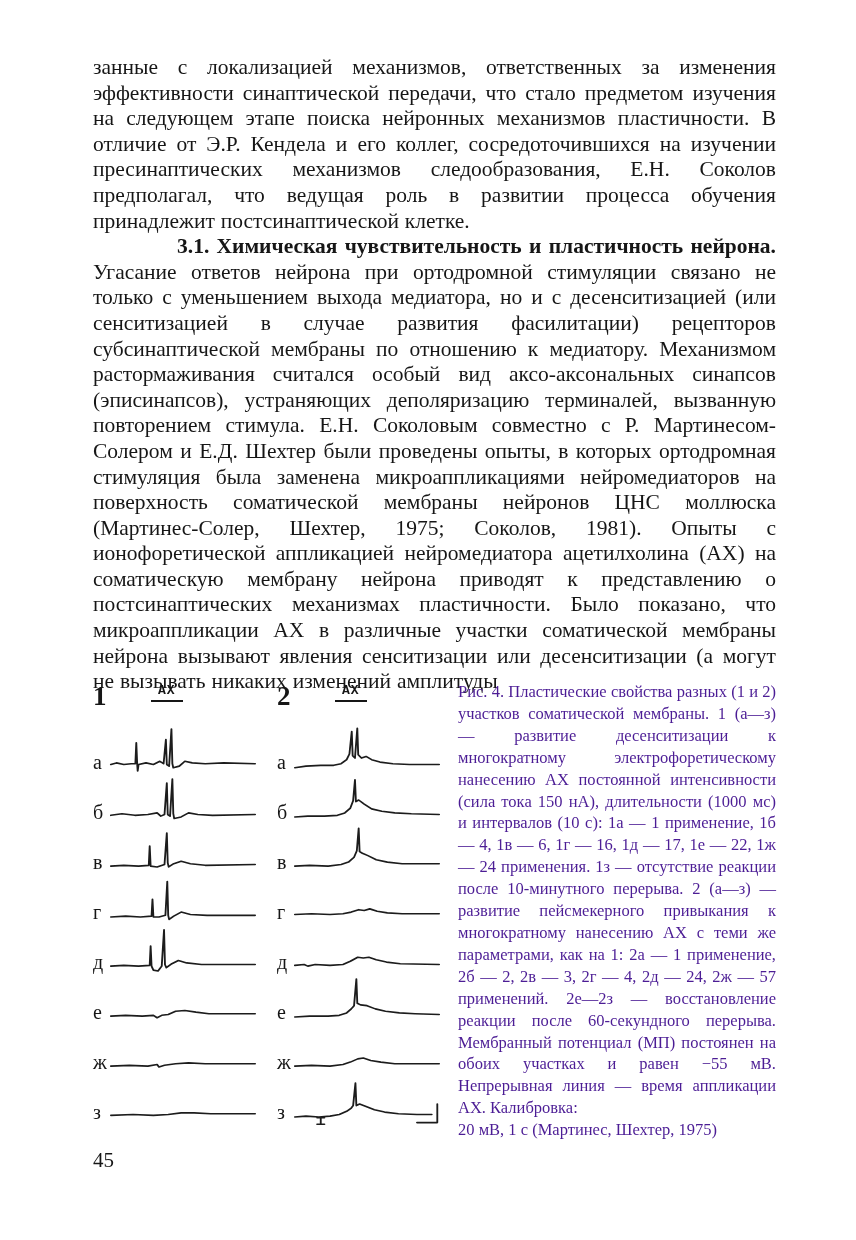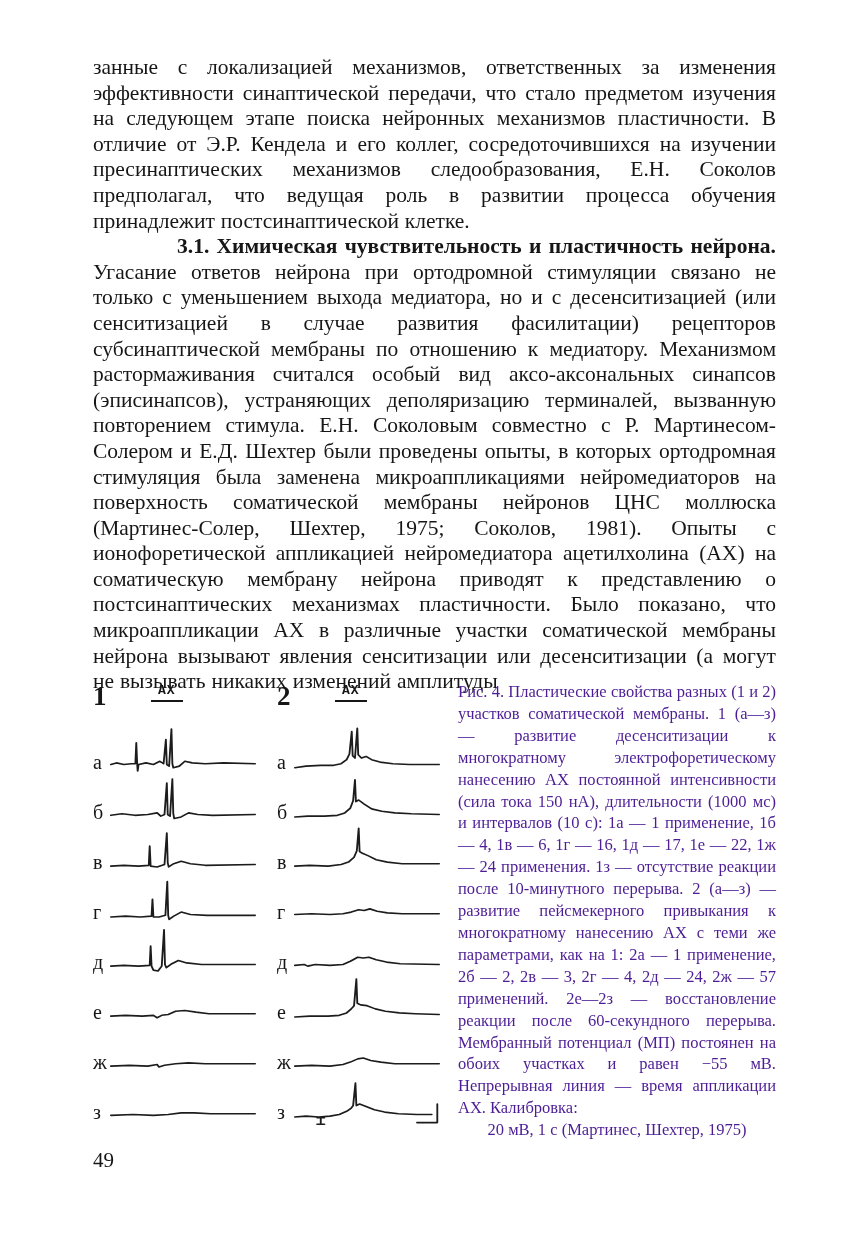--- a/index.html
+++ b/index.html
@@ -34,21 +34,21 @@
   .trace-row { display:flex; align-items:flex-end; height:50px; }
   .row-letter { width:16px; font-size:20px; line-height:20px; margin-bottom:3px; }
   .trace-svg { width:148px; height:50px; display:block; }
   .trace-svg path { fill:none; stroke:#1c1c1c; stroke-width:2; stroke-linejoin:round; stroke-linecap:round; }
   
   .caption {
     width:318px; margin-left:auto;
     font-size:16.5px; line-height:21.9px; text-align:justify;
     color:#4c1d95;
   }
-  .caption .last-line { text-align:center; }
+  .caption .last-line { }
   .page-num {
     position:absolute; left:93px; top:1148px; font-size:21px;
   }
 </style>
 </head>
 <body>
 
 <div class="page">
   <div class="content">
     <p class="body-par">занные с локализацией механизмов, ответственных за изменения эффективности синаптической передачи, что стало предметом изучения на следующем этапе поиска нейронных механизмов пластичности. В отличие от Э.Р. Кендела и его коллег, сосредоточившихся на изучении пресинаптических механизмов следообразования, Е.Н. Соколов предполагал, что ведущая роль в развитии процесса обучения принадлежит постсинаптической клетке.</p>
@@ -170,14 +170,14 @@
         </div>
       </div>
     </div>
 
     <div class="caption">
       <div>Рис. 4. Пластические свойства разных (1 и 2) участков соматической мембраны. 1 (а—з) — развитие десенситизации к многократному электрофоретическому нанесению АХ постоянной интенсивности (сила тока 150 нА), длительности (1000 мс) и интервалов (10 с): 1а — 1 применение, 1б — 4, 1в — 6, 1г — 16, 1д — 17, 1е — 22, 1ж — 24 применения. 1з — отсутствие реакции после 10-минутного перерыва. 2 (а—з) — развитие пейсмекерного привыкания к многократному нанесению АХ с теми же параметрами, как на 1: 2а — 1 применение, 2б — 2, 2в — 3, 2г — 4, 2д — 24, 2ж — 57 применений. 2е—2з — восстановление реакции после 60-секундного перерыва. Мембранный потенциал (МП) постоянен на обоих участках и равен −55 мВ. Непрерывная линия — время аппликации АХ. Калибровка:</div>
       <div class="last-line">20 мВ, 1 с (Мартинес, Шехтер, 1975)</div>
     </div>
   </div>
 
-  <div class="page-num">49</div>
+  <div class="page-num">45</div>
 </div>
 
 </body></html>

